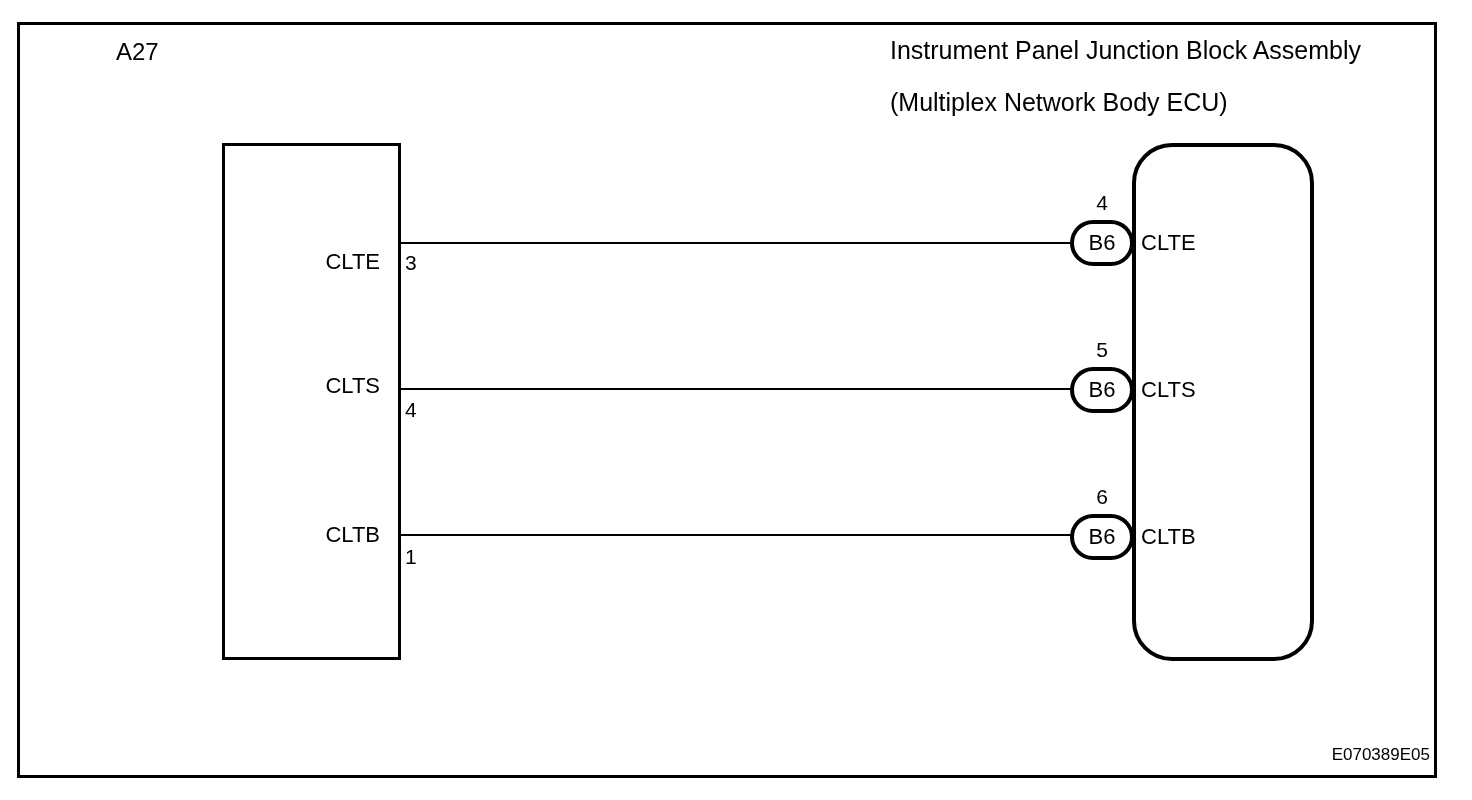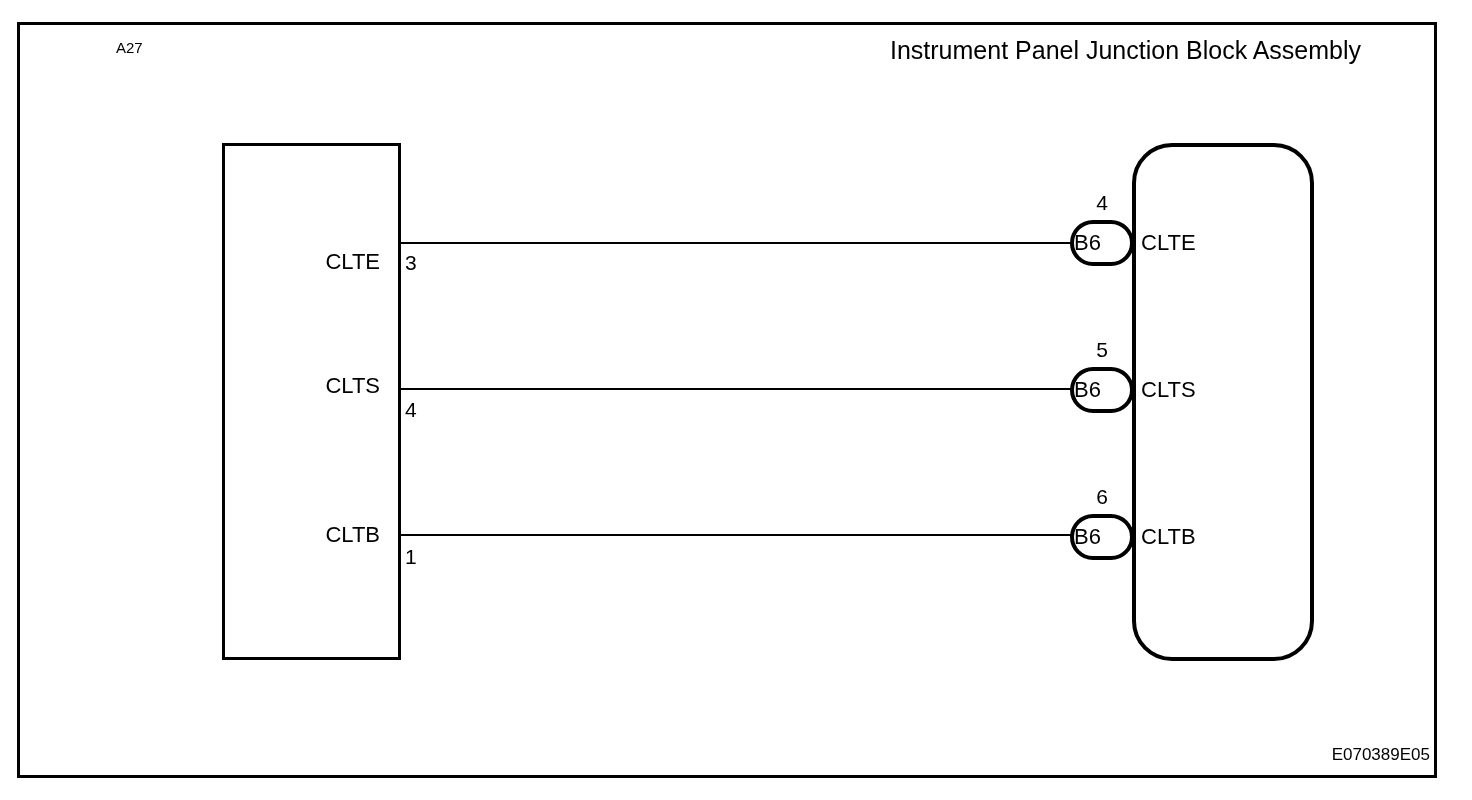--- a/index.html
+++ b/index.html
@@ -16,21 +16,21 @@
     color: #000000;
     overflow: hidden;
   }
   .abs { position: absolute; }
   .frame {
     left: 17px; top: 22px;
     width: 1420px; height: 756px;
     border: 3px solid #000;
     box-sizing: border-box;
   }
-  .hdr { font-size: 15px; line-height: 1; white-space: nowrap; }
+  .hdr { font-size: 24px; line-height: 1; white-space: nowrap; }
   .hdr-right { font-size: 25px; }
   .component-box {
     left: 222px; top: 143px;
     width: 179px; height: 517px;
     border: 3px solid #000;
     box-sizing: border-box;
     background: #fff;
   }
   .junction-box {
     left: 1132px; top: 143px;
@@ -56,20 +56,21 @@
     font-size: 21px; line-height: 1;
     left: 405px;
   }
   .terminal-oval {
     left: 1070px;
     width: 64px; height: 46px;
     border: 4px solid #000;
     border-radius: 23px;
     box-sizing: border-box;
     background: #fff;
+    text-align: center;
     font-size: 22px;
     line-height: 38px;
     z-index: 3;
   }
   .terminal-num {
     left: 1070px;
     width: 64px;
     text-align: center;
     font-size: 21px; line-height: 1;
     z-index: 3;
@@ -90,20 +91,21 @@
 </head>
 <body>
 
 <div class="page">
 
   <div class="abs frame"></div>
 
   <div class="abs hdr" style="left:116px; top:40px;">A27</div>
 
   <div class="abs hdr hdr-right" style="left:890px; top:38px;">Instrument Panel Junction Block Assembly</div>
+  <div class="abs hdr hdr-right" style="left:890px; top:90px;">(Multiplex Network Body ECU)</div>
 
   <div class="abs component-box"></div>
   <div class="abs junction-box"></div>
 
   <div class="abs wire" style="top:242px;"></div>
   <div class="abs wire" style="top:388px;"></div>
   <div class="abs wire" style="top:534px;"></div>
 
   <div class="abs pin-label" style="top:251px;">CLTE</div>
   <div class="abs pin-num" style="top:252px;">3</div>

